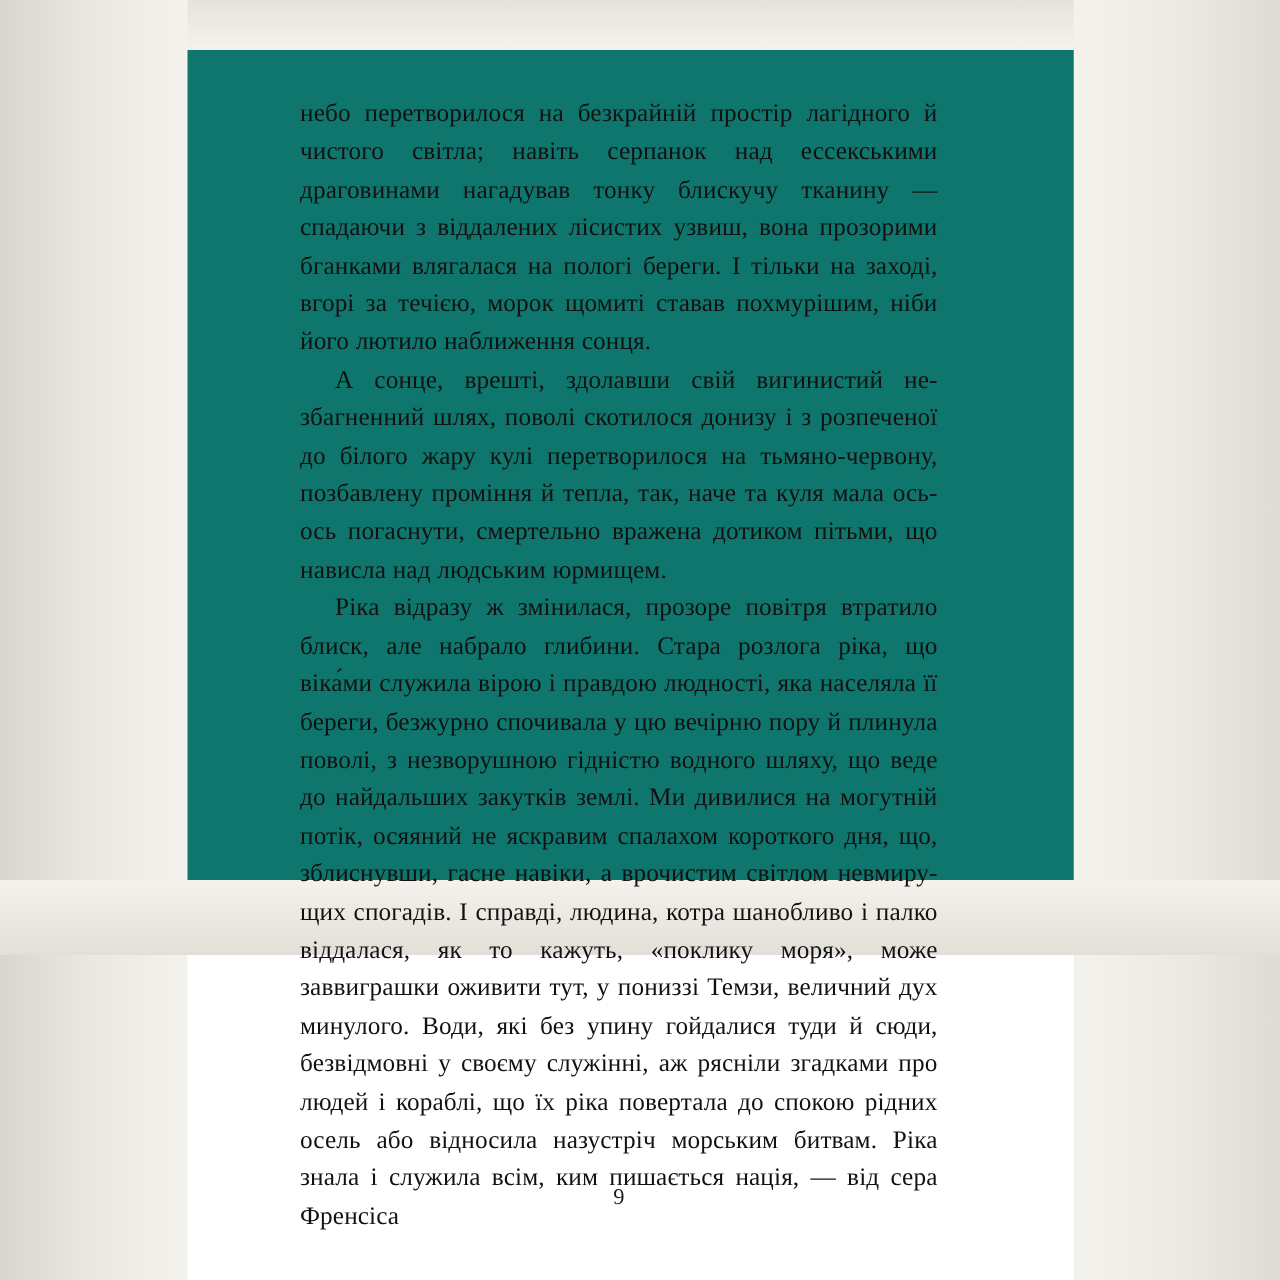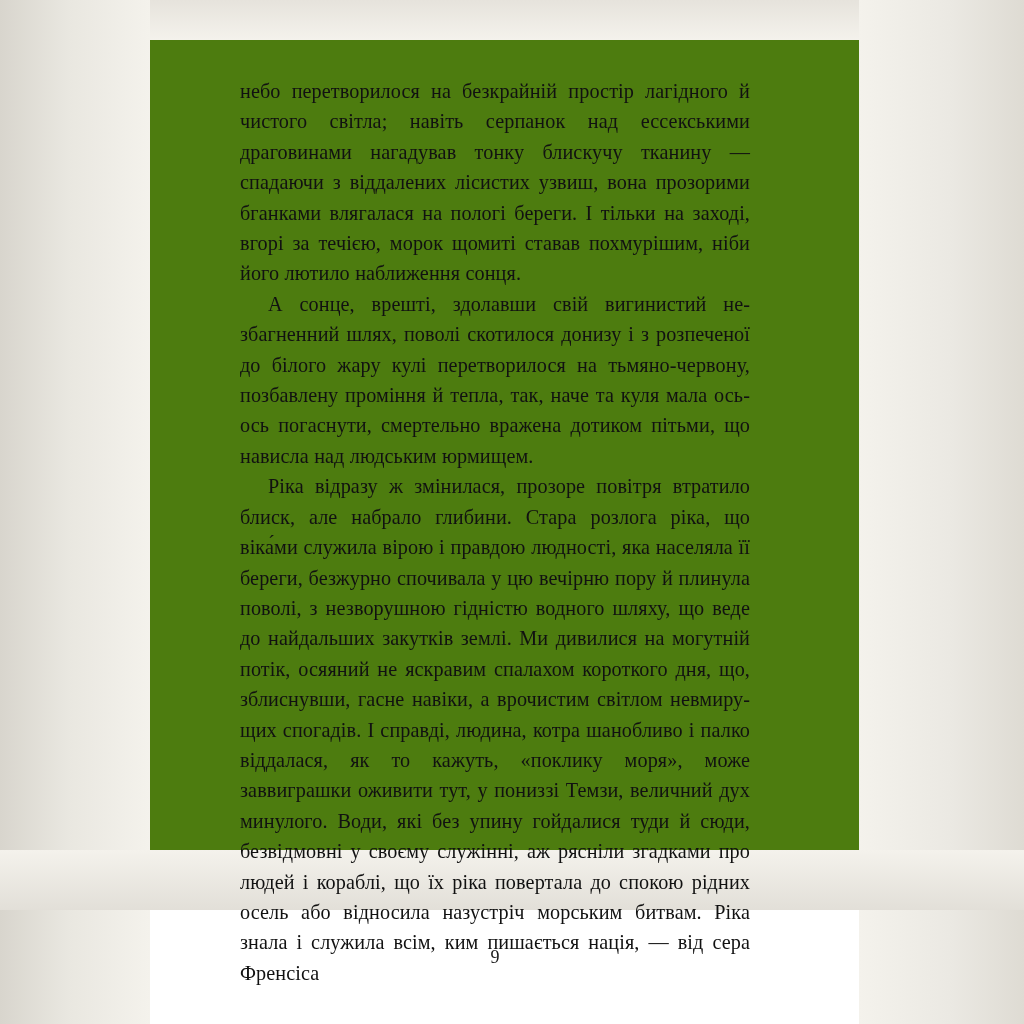--- a/index.html
+++ b/index.html
@@ -11,22 +11,22 @@
     height: 1024px;
     background: #ffffff;
     font-family: "Liberation Serif", serif;
     overflow: hidden;
   }
 
   
   .page-scan {
     position: relative;
     width: 1024px;
-    height: 910px;
-    background: #4d7c0f;
+    height: 764px;
+    background: #0f766e;
     box-sizing: border-box;
   }
 
   
   .gutter-left {
     position: absolute;
     top: 0;
     left: 0;
     width: 150px;
     height: 1024px;

